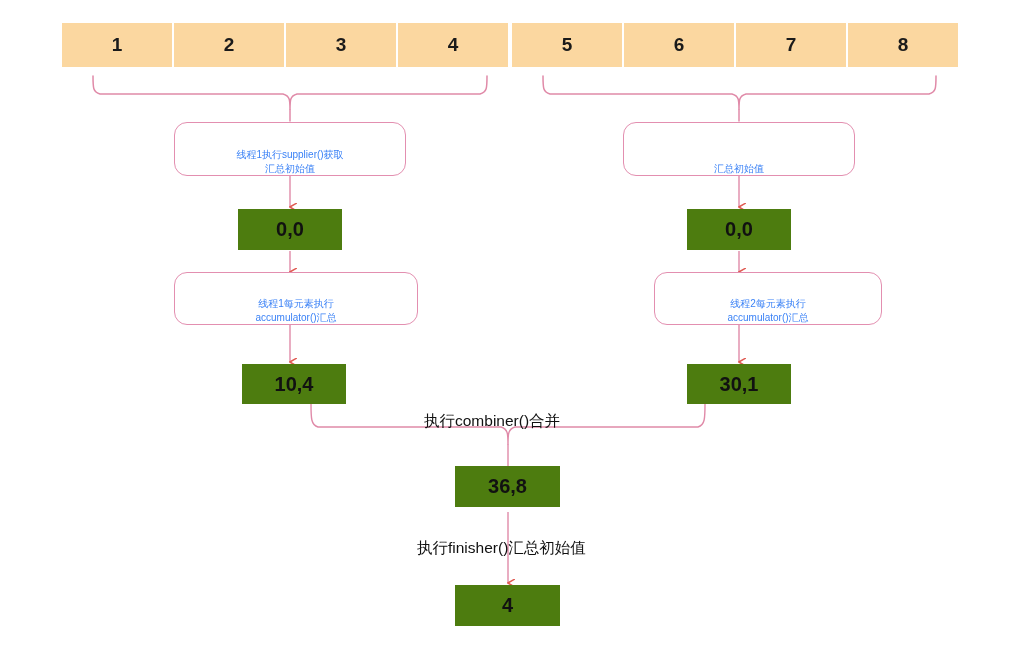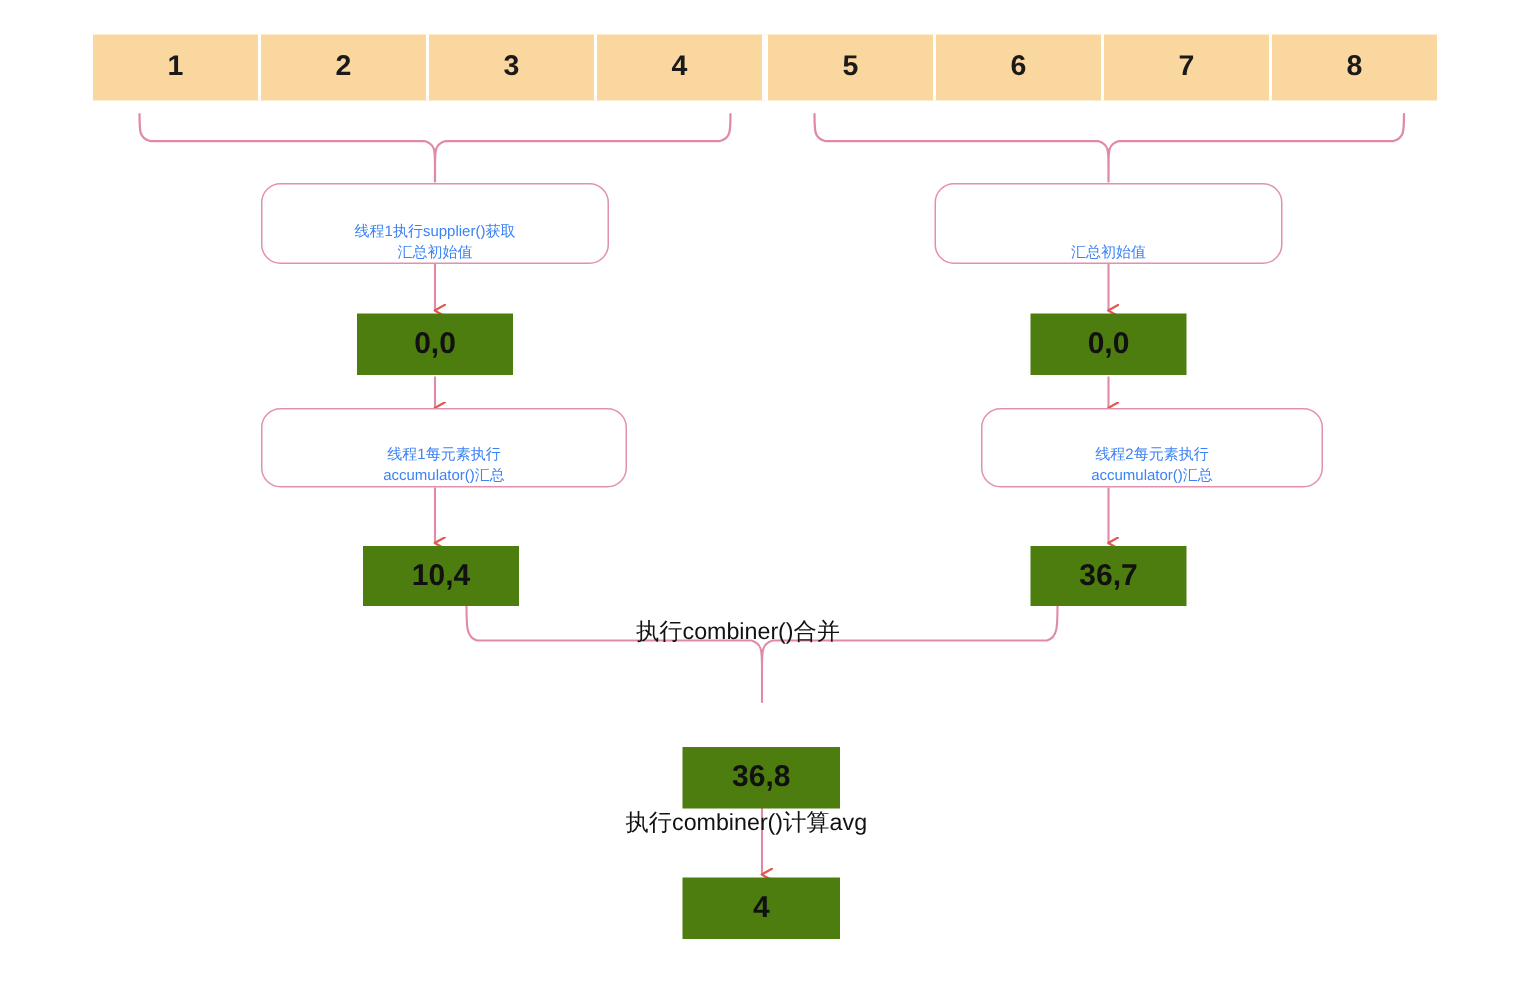--- a/index.html
+++ b/index.html
@@ -186,28 +186,28 @@
   </div>
 
   <div class="proc-box" style="left:625px; top:272px; width:228px; height:53px;margin-left:29px;">
     <div>
       <span>线程2每元素执行</span><br>
       <span>accumulator()汇总</span>
     </div>
   </div>
 
   <div class="val-box" style="left:687px; top:364px; width:104px; height:40px;">
-    <span>36,7</span>
+    <span>30,1</span>
   </div>
 
   <div class="caption" style="left:424px; top:411px;">执行combiner()合并</div>
 
-  <div class="val-box" style="left:455px; top:498px; width:105px; height:41px;">
+  <div class="val-box" style="left:455px; top:466px; width:105px; height:41px;">
     <span>36,8</span>
   </div>
 
-  <div class="caption" style="left:417px; top:538px;">执行combiner()计算avg</div>
+  <div class="caption" style="left:417px; top:538px;">执行finisher()汇总初始值</div>
 
   <div class="val-box" style="left:455px; top:585px; width:105px; height:41px;">
     <span>4</span>
   </div>
 
 </div>
 
 </body></html>

